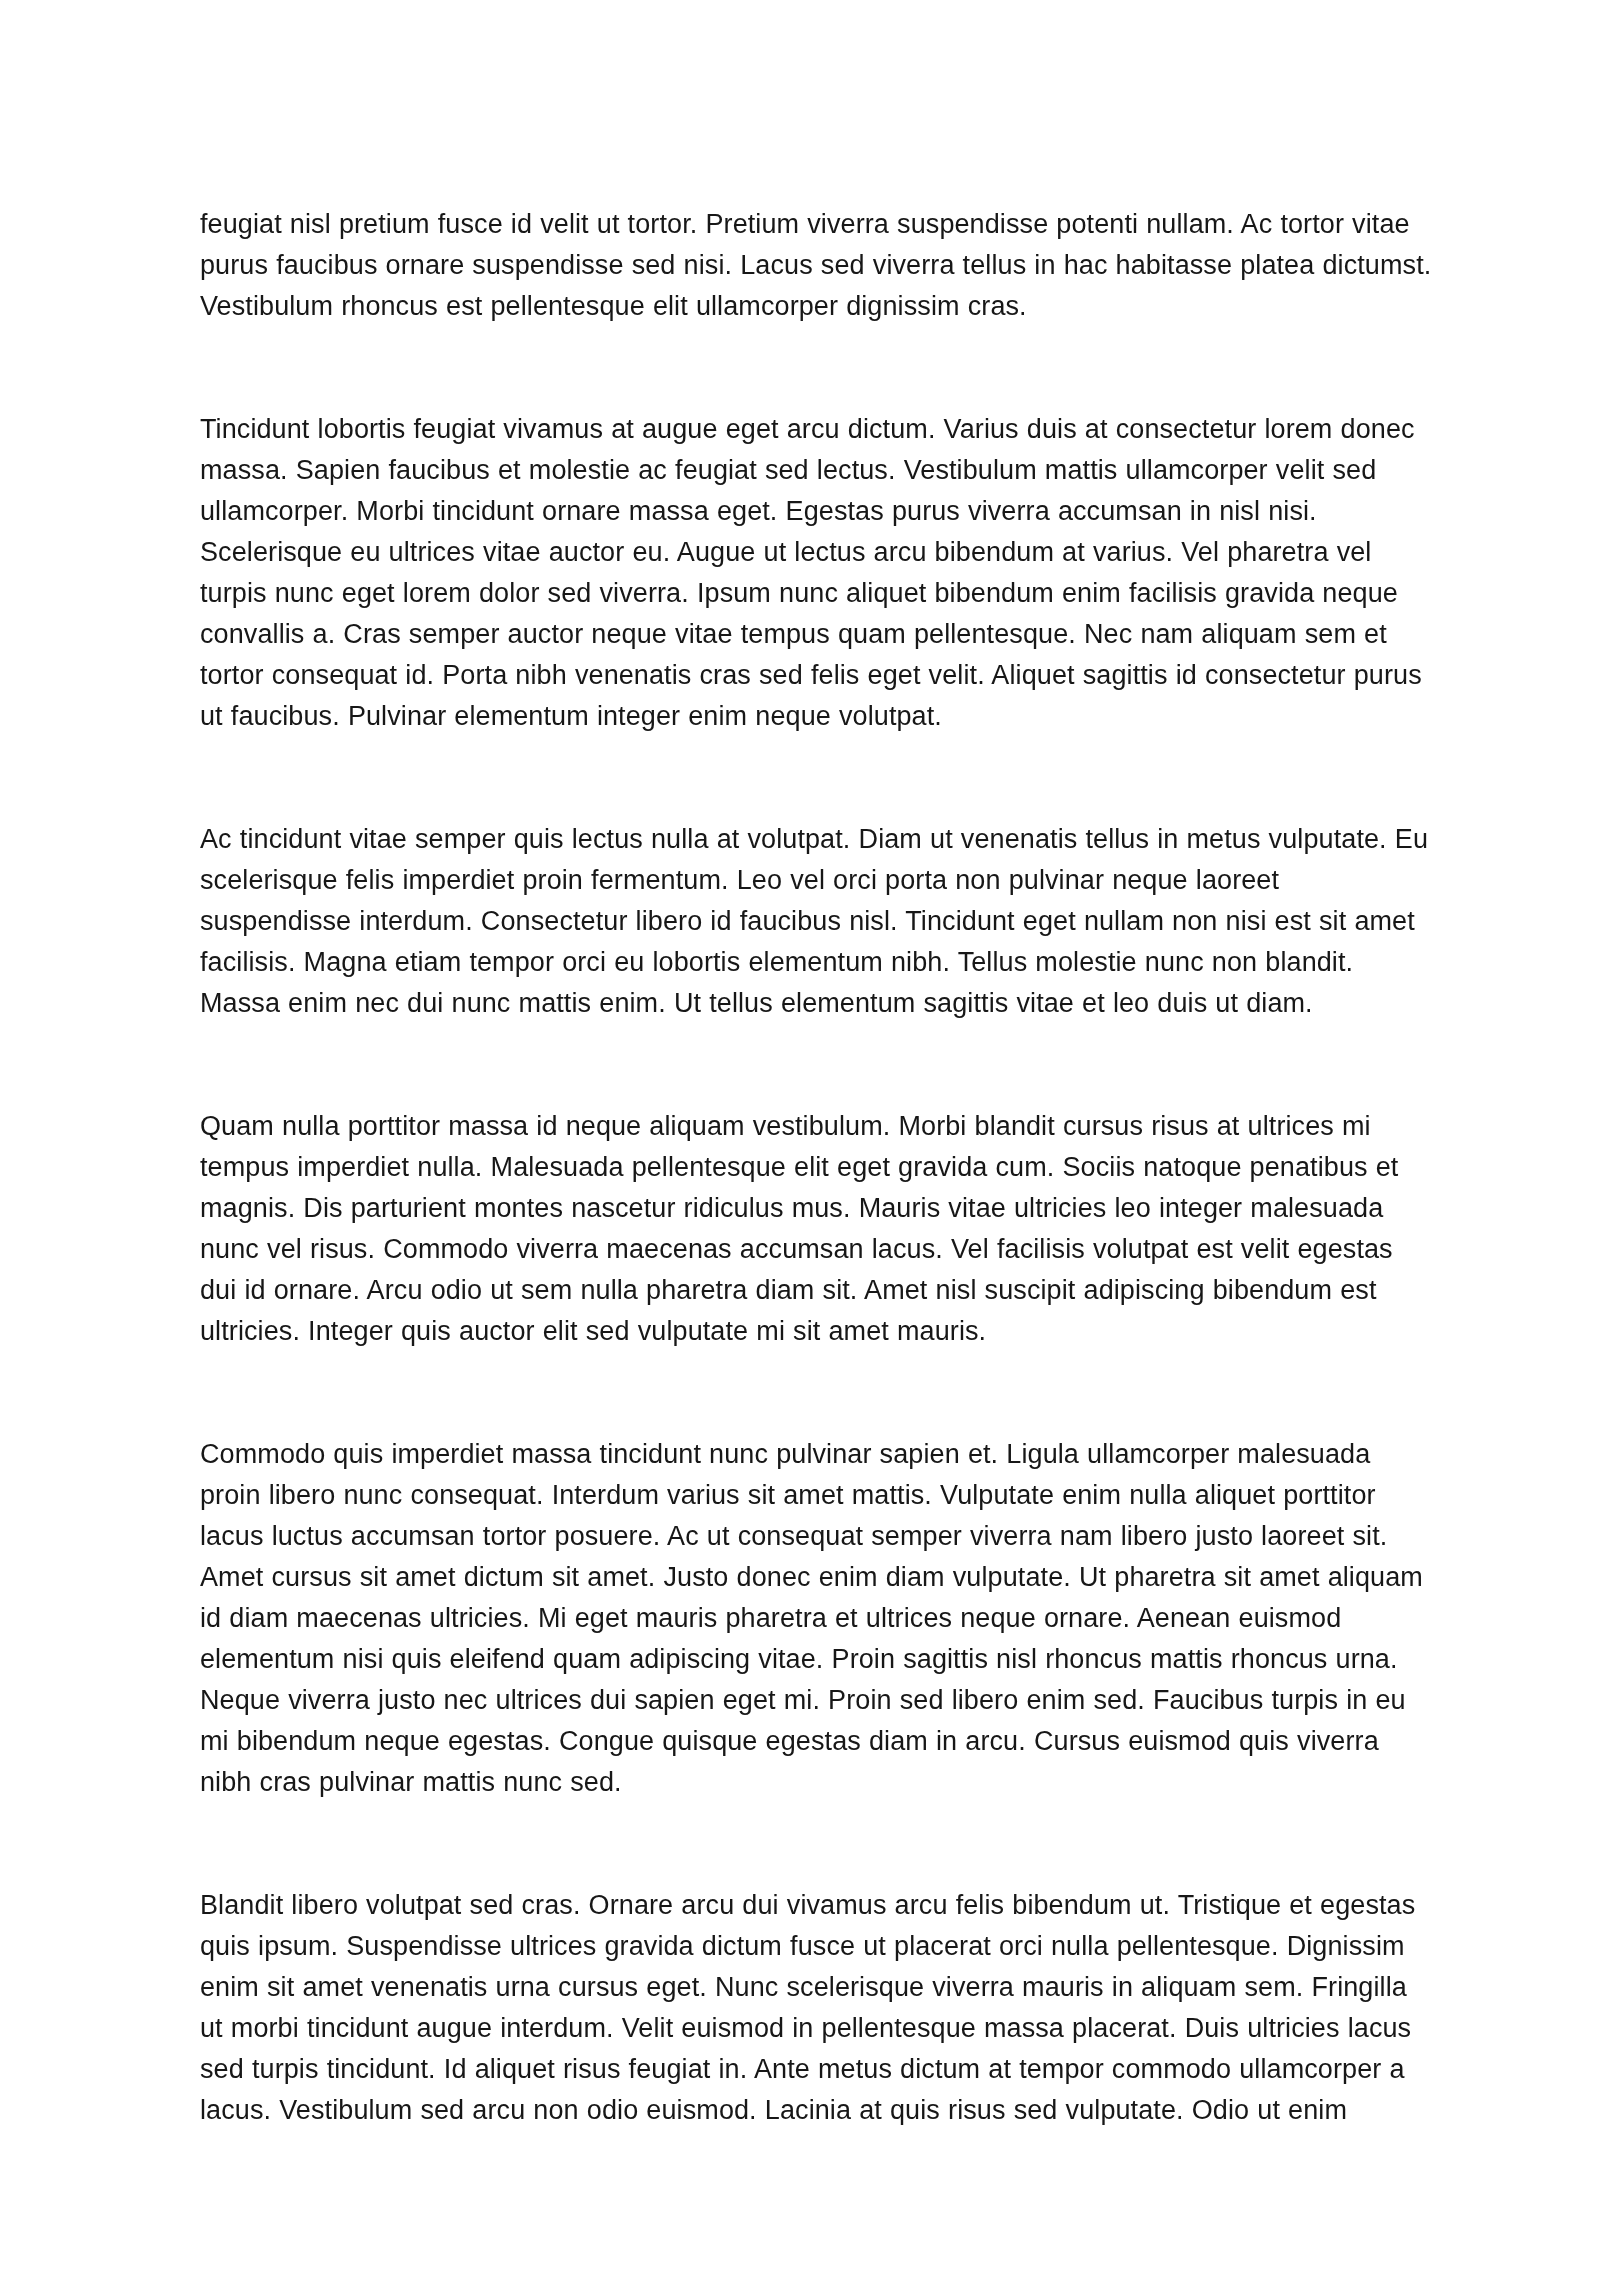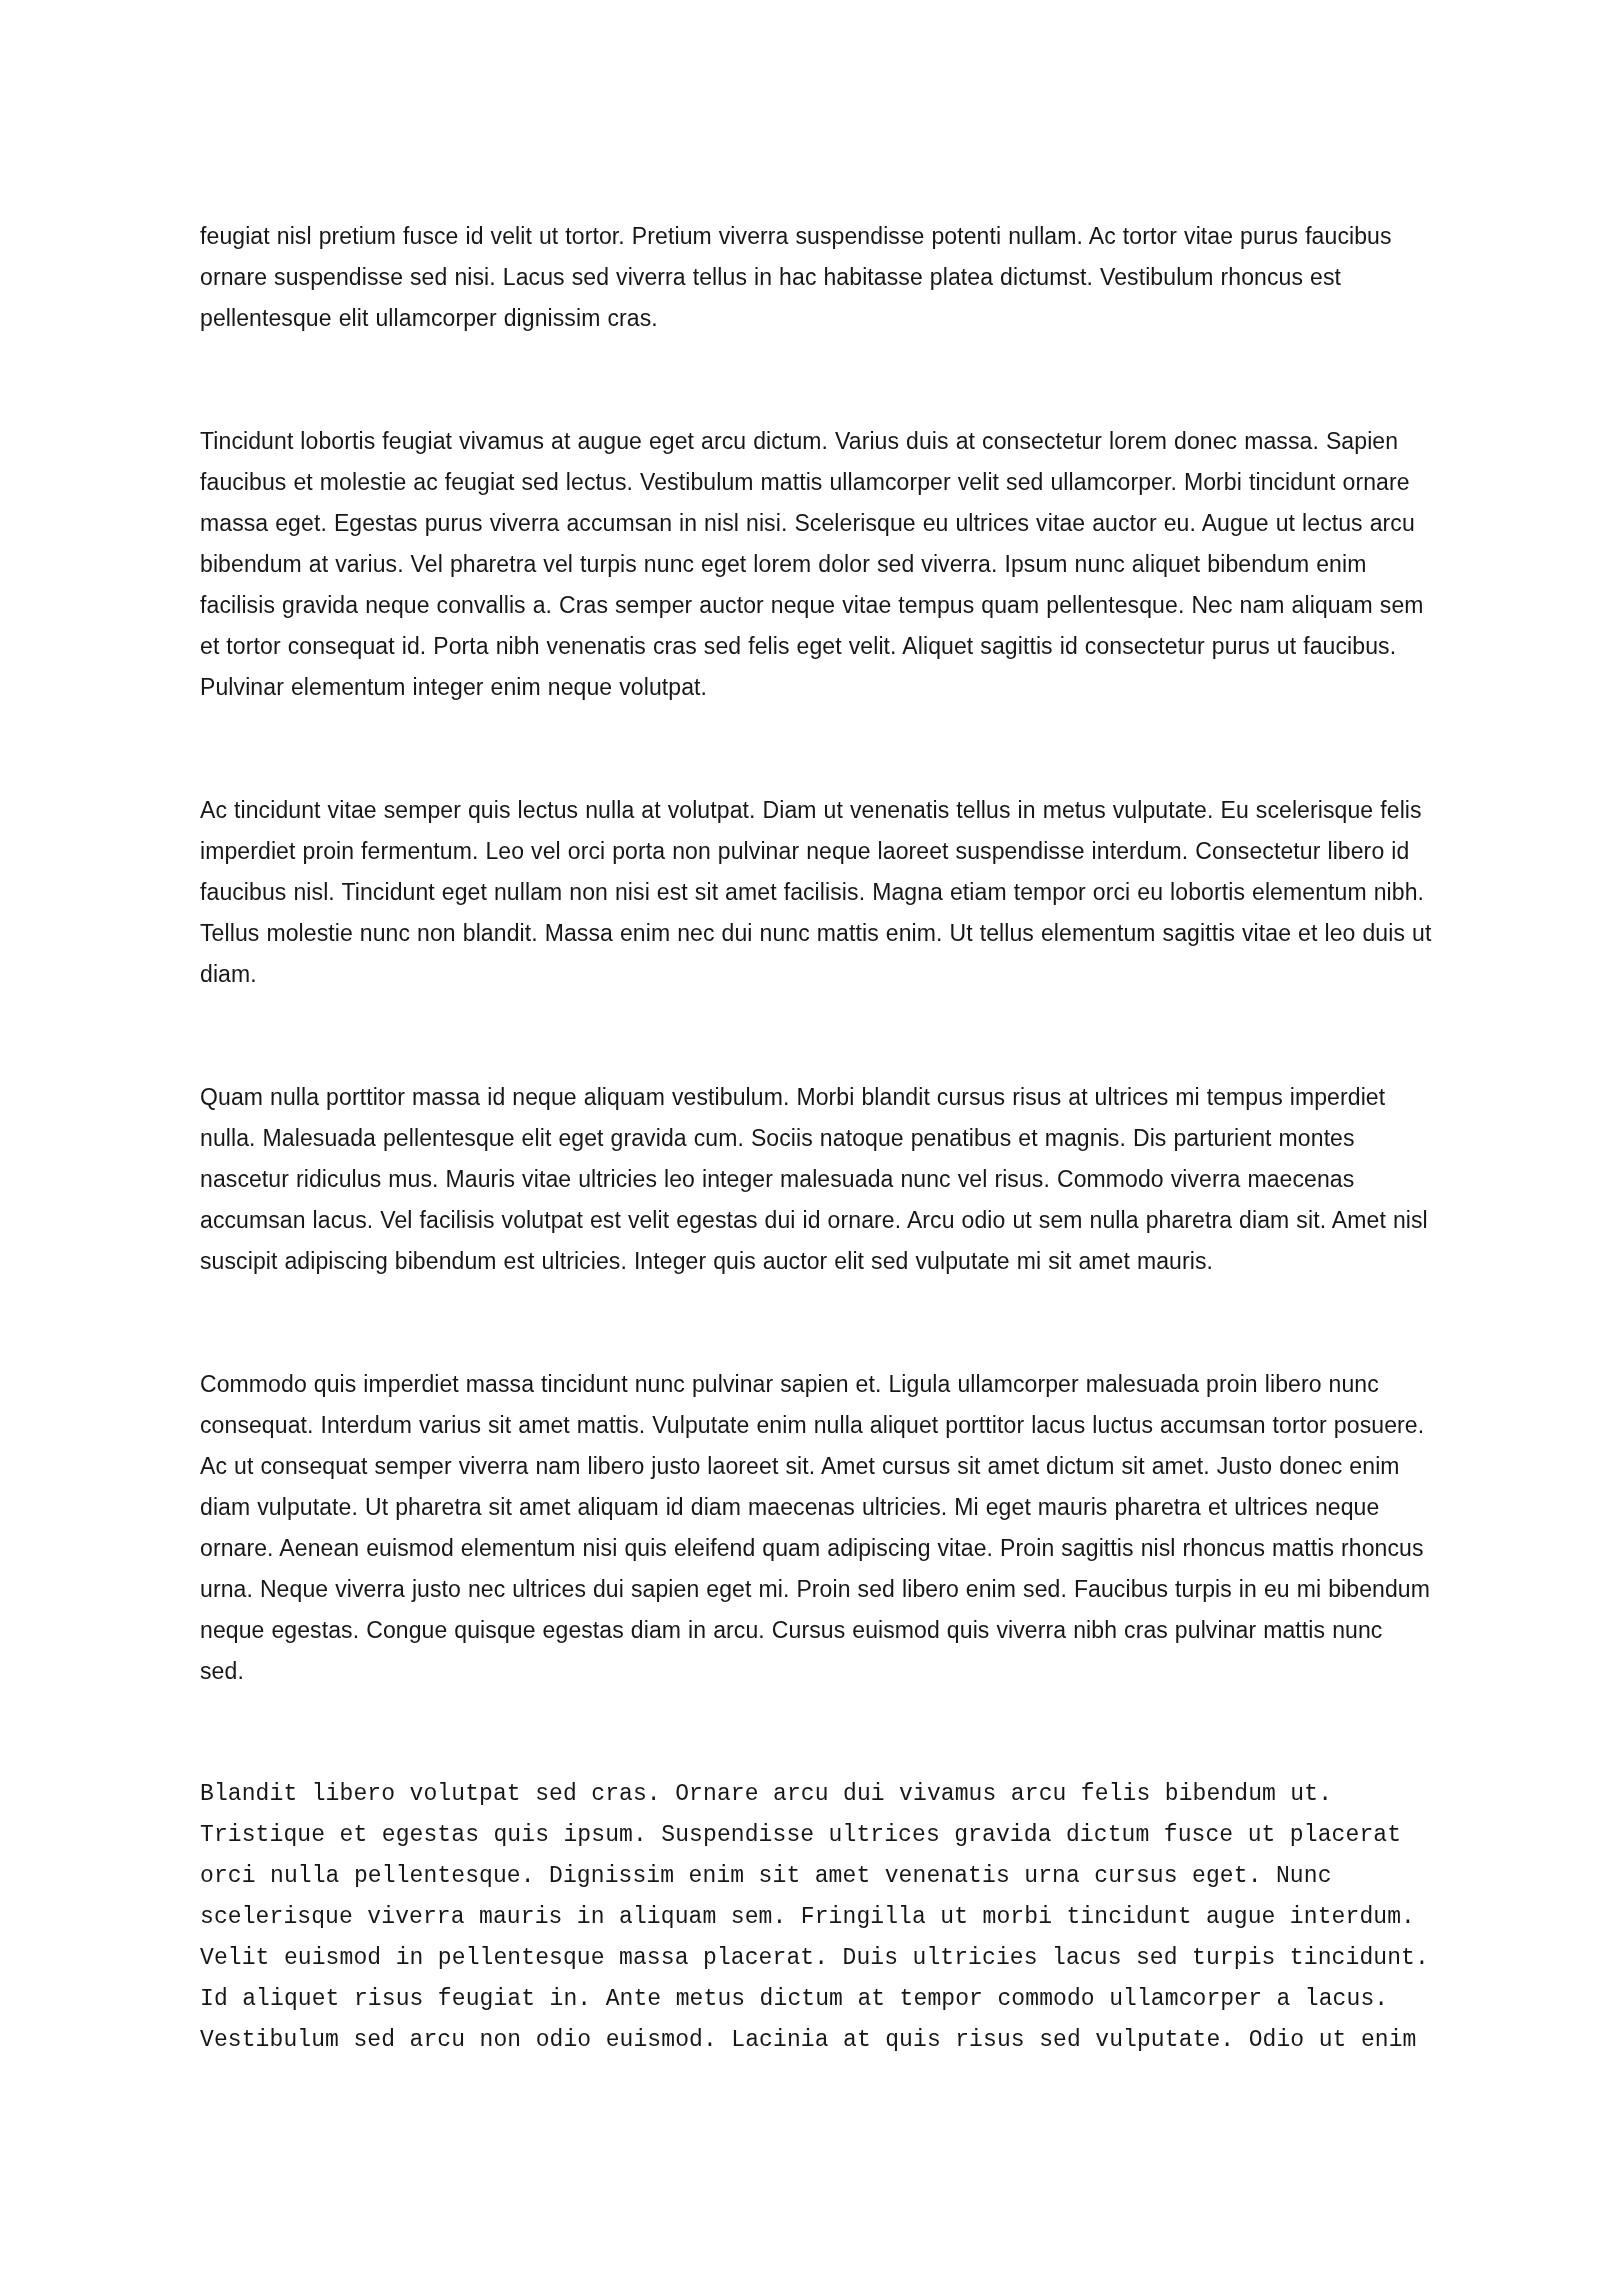--- a/index.html
+++ b/index.html
@@ -11,32 +11,31 @@
     position: relative;
     width: 1621px;
     height: 2293px;
     background: #ffffff;
     box-sizing: border-box;
     padding: 204px 188px 0 200px;
     overflow: hidden;
     font-family: "Liberation Sans", "DejaVu Sans", sans-serif;
   }
   .para {
-    margin: 12px 0 82px 0;
+    margin: 0 0 82px 0;
     max-width: 1237px;
-    font-size: 23px;
+    font-size: 27px;
     line-height: 41px;
     color: #171717;
     text-align: left;
     letter-spacing: 0.1px;
     word-spacing: 0.5px;
   }
   .para:last-child {
     margin-bottom: 0;
-    font-family: Liberation Mono, monospace;
   }
 </style>
 </head>
 <body>
 
 <div class="page">
   <p class="para">feugiat nisl pretium fusce id velit ut tortor. Pretium viverra suspendisse potenti nullam. Ac tortor vitae purus faucibus ornare suspendisse sed nisi. Lacus sed viverra tellus in hac habitasse platea dictumst. Vestibulum rhoncus est pellentesque elit ullamcorper dignissim cras.</p>
   <p class="para">Tincidunt lobortis feugiat vivamus at augue eget arcu dictum. Varius duis at consectetur lorem donec massa. Sapien faucibus et molestie ac feugiat sed lectus. Vestibulum mattis ullamcorper velit sed ullamcorper. Morbi tincidunt ornare massa eget. Egestas purus viverra accumsan in nisl nisi. Scelerisque eu ultrices vitae auctor eu. Augue ut lectus arcu bibendum at varius. Vel pharetra vel turpis nunc eget lorem dolor sed viverra. Ipsum nunc aliquet bibendum enim facilisis gravida neque convallis a. Cras semper auctor neque vitae tempus quam pellentesque. Nec nam aliquam sem et tortor consequat id. Porta nibh venenatis cras sed felis eget velit. Aliquet sagittis id consectetur purus ut faucibus. Pulvinar elementum integer enim neque volutpat.</p>
   <p class="para">Ac tincidunt vitae semper quis lectus nulla at volutpat. Diam ut venenatis tellus in metus vulputate. Eu scelerisque felis imperdiet proin fermentum. Leo vel orci porta non pulvinar neque laoreet suspendisse interdum. Consectetur libero id faucibus nisl. Tincidunt eget nullam non nisi est sit amet facilisis. Magna etiam tempor orci eu lobortis elementum nibh. Tellus molestie nunc non blandit. Massa enim nec dui nunc mattis enim. Ut tellus elementum sagittis vitae et leo duis ut diam.</p>
   <p class="para">Quam nulla porttitor massa id neque aliquam vestibulum. Morbi blandit cursus risus at ultrices mi tempus imperdiet nulla. Malesuada pellentesque elit eget gravida cum. Sociis natoque penatibus et magnis. Dis parturient montes nascetur ridiculus mus. Mauris vitae ultricies leo integer malesuada nunc vel risus. Commodo viverra maecenas accumsan lacus. Vel facilisis volutpat est velit egestas dui id ornare. Arcu odio ut sem nulla pharetra diam sit. Amet nisl suscipit adipiscing bibendum est ultricies. Integer quis auctor elit sed vulputate mi sit amet mauris.</p>

